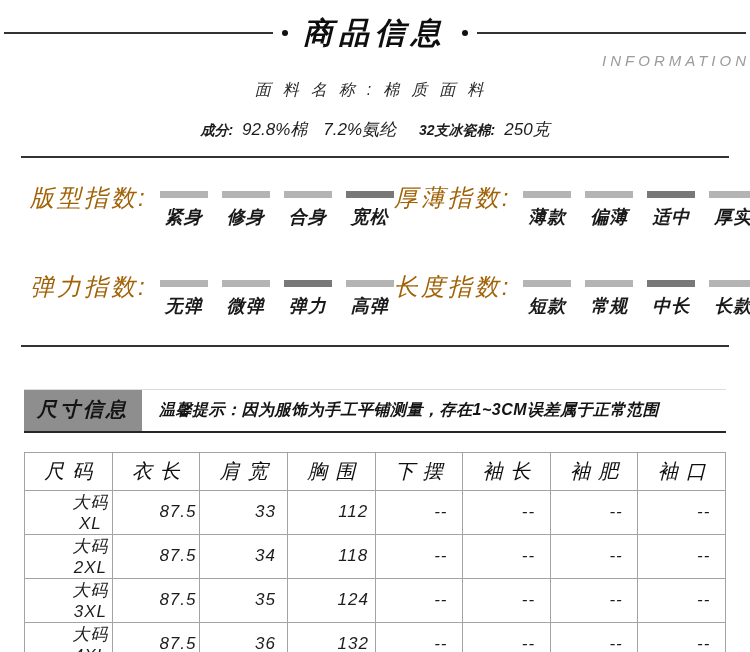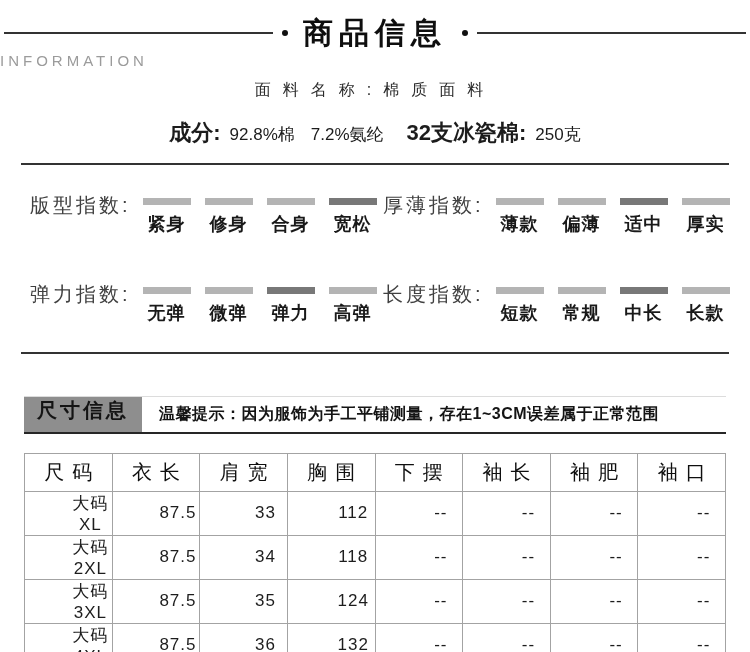--- a/index.html
+++ b/index.html
@@ -1,53 +1,53 @@
 <!DOCTYPE html>
 <html style="--rule: #333333; --subtitle: #9b9b9b; --bar-inactive: #b4b4b4; --bar-active: #787878; --badge-bg: #8e8e8e; --table-border: #a3a3a3;"><head>
 <meta charset="utf-8">
 <style>
   html,body { margin:0; padding:0; background:#fff; }
   .page {
     width:750px; height:652px; background:#ffffff; overflow:hidden;
     font-family:"Liberation Sans","DejaVu Sans",sans-serif; color:#111;
-    position:relative; box-sizing:border-box;
+    position:relative; box-sizing:border-box;font-style:italic;
   }
 
   
   .title-row { display:flex; align-items:center; padding:16px 4px 0; }
   .rule-line { flex:1; height:2px; background:var(--rule,#333); }
   .title-dot { width:6px; height:6px; border-radius:50%; background:#111; flex:0 0 auto; margin:0 9px; }
   .page-title { font-size:30px; font-weight:700; letter-spacing:6px; margin:0 6px; line-height:1.15; color:#0e0e0e; white-space:nowrap; }
-  .page-subtitle { text-align:left; font-size:15px; letter-spacing:4px; color:var(--subtitle,#9b9b9b); margin-top:1px; }
+  .page-subtitle { text-align:right; font-size:15px; letter-spacing:4px; color:var(--subtitle,#9b9b9b); margin-top:1px; }
 
   
   .fabric-line { margin-top:11px; text-align:center; font-size:16px; letter-spacing:12px; color:#2b2b2b; white-space:nowrap; }
   .comp-line { margin-top:17px; text-align:center; font-size:17px; color:#1c1c1c; white-space:nowrap; }
-  .comp-line .bold { font-weight:700; font-size:22px; }
+  .comp-line .bold { font-weight:700; font-size:14px; }
   .comp-cotton { margin-left:9px; }
   .comp-spandex { margin-left:16px; }
   .comp-yarn { margin-left:23px; }
   .comp-weight { margin-left:9px; }
 
   .divider { height:2px; background:var(--rule,#333); margin:15px 21px 0; }
 
   
   .index-grid { display:grid; grid-template-columns:1fr 1fr; padding:27px 14px 0 30px; row-gap:45px; }
   .index-cell { display:flex; align-items:flex-start; }
-  .index-label { font-size:20px; letter-spacing:3px; line-height:26px; white-space:nowrap; color:#404040; }
+  .index-label { font-size:24px; letter-spacing:3px; line-height:26px; white-space:nowrap; color:#a16207; }
   .bar-group { display:flex; margin-left:12px; padding-top:6px; gap:14px; }
   .bar-item { width:48px; text-align:center; }
   .bar { height:7px; background:var(--bar-inactive,#b4b4b4); }
   .bar.active { background:var(--bar-active,#787878); }
   .bar-label { margin-top:7px; font-size:18px; font-weight:700; letter-spacing:1px; color:#191919; white-space:nowrap; }
   .divider.after-grid { margin-top:27px; }
 
   
   .size-head { margin:42px 24px 0; display:flex; align-items:center; border-top:1px solid #dcdcdc; border-bottom:2px solid #262626; }
-  .size-badge { background:var(--badge-bg,#8e8e8e); color:#141414; font-size:20px; font-weight:700; letter-spacing:3px; padding:0 13px 8px; white-space:nowrap; }
+  .size-badge { background:var(--badge-bg,#8e8e8e); color:#141414; font-size:20px; font-weight:700; letter-spacing:3px; padding:6px 13px 8px; white-space:nowrap; }
   .size-tip { margin-left:17px; font-size:16px; font-weight:700; letter-spacing:0.5px; color:#141414; white-space:nowrap; }
 
   
   .size-table { width:702px; margin:19px auto 0; border-collapse:collapse; table-layout:fixed; }
   .size-table th, .size-table td { border:1px solid var(--table-border,#a3a3a3); text-align:center; padding:0; }
   .size-table th { height:37px; font-size:20px; font-weight:400; letter-spacing:8px; text-indent:8px; color:#0f0f0f; }
   .size-table td { height:34px; font-size:17px; letter-spacing:1px; color:#1d1d1d;padding-left:44px; }
 </style>
 </head>
 <body>

